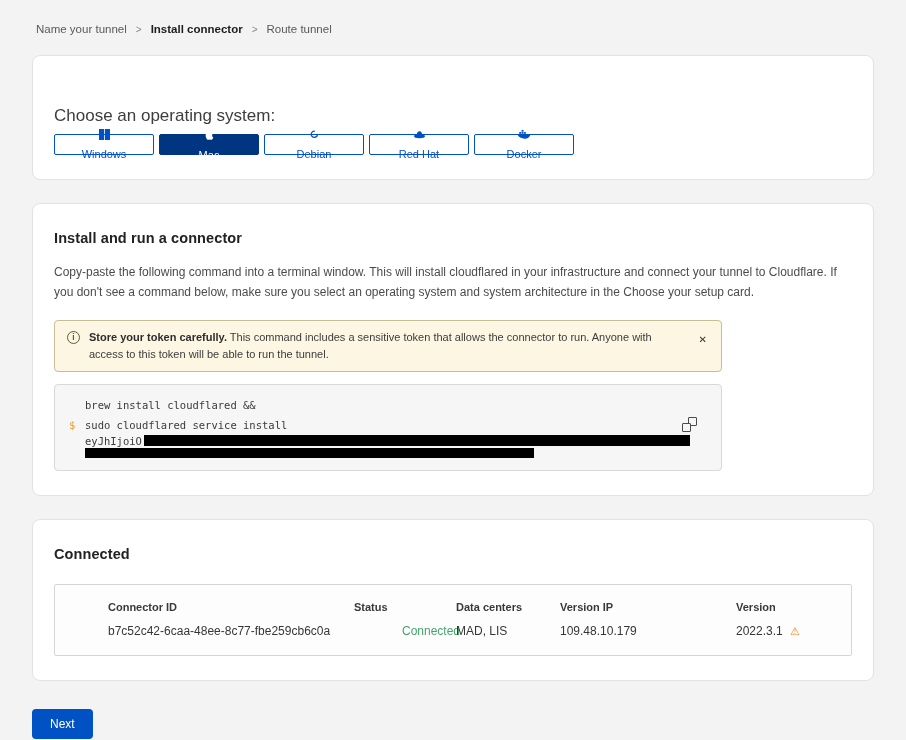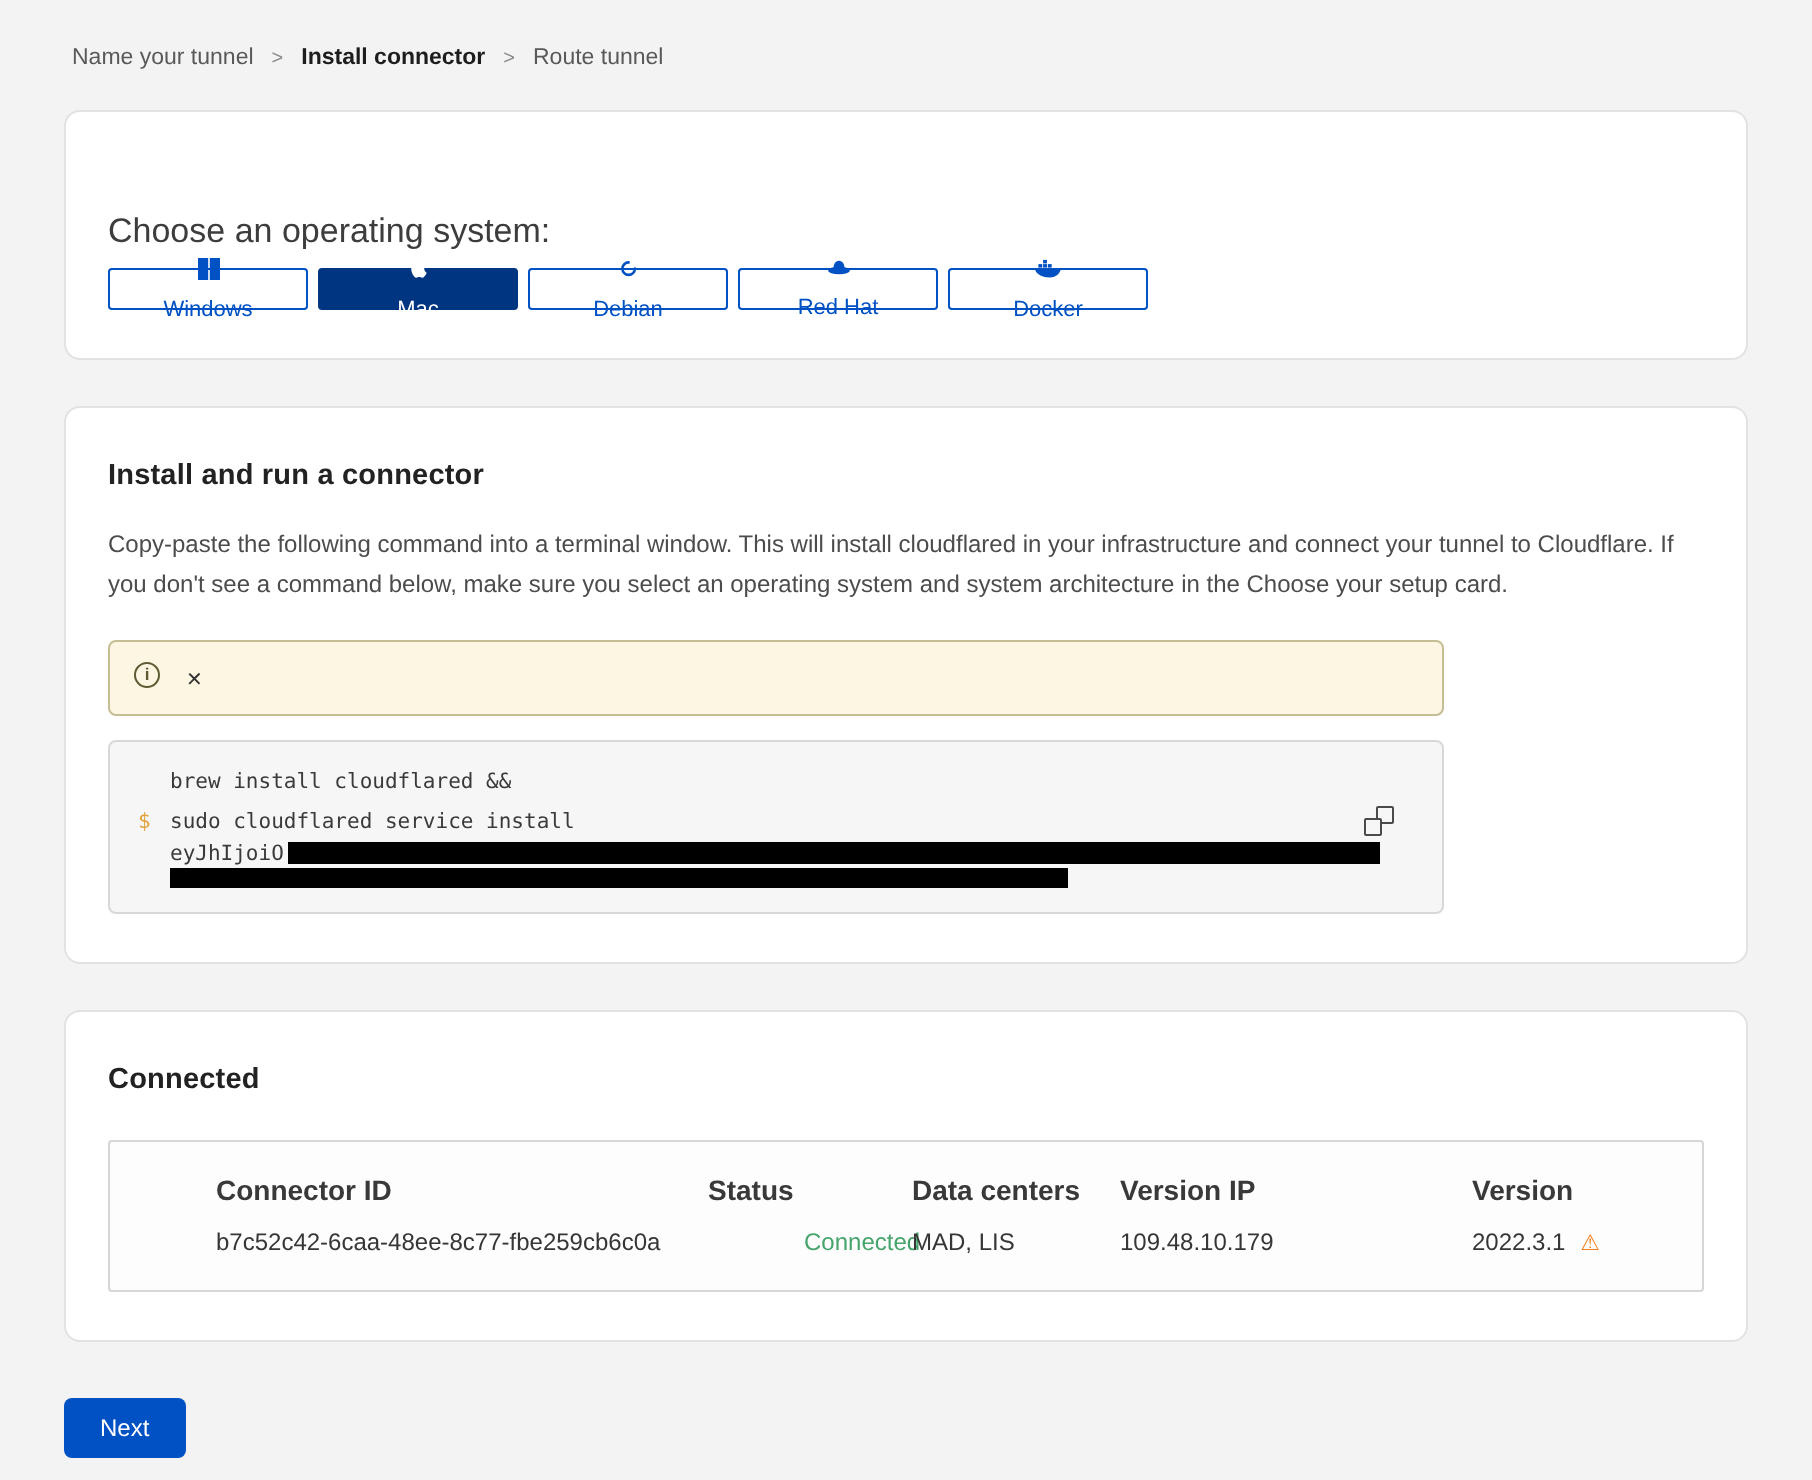--- a/index.html
+++ b/index.html
@@ -84,21 +84,21 @@
   .copy-btn .sq.front { bottom:0; left:0; }
 
   
   .conn-table {
     margin-top:22px;
     border:1px solid #d6d6d6; border-radius:2px;
     background:#fdfdfd;
     padding:16px 0 17px 0;
   }
   .trow { display:grid; grid-template-columns:246px 102px 104px 176px 1fr; padding-left:53px; }
-  .thead-row { font-size:14px; font-weight:bold; color:#393939; margin-bottom:11px; }
+  .thead-row { font-size:11px; font-weight:bold; color:#393939; margin-bottom:11px; }
   .tdata-row { font-size:12px; color:#363636; }
   .status-connected { color:#46a46c;margin-left:48px; }
   .warn-glyph { color:#f6821f; font-size:11px; margin-left:4px; }
 
   
   .next-btn {
     margin:5px 0 0 32px;
     background:#0051c3; color:#fff; border:none; border-radius:4px;
     font-size:12px; font-family:inherit; padding:8px 18px; cursor:pointer;
   }
@@ -179,20 +179,24 @@
   </div>
 </section>
 
 
 <section class="card">
   <h2 class="card-title">Install and run a connector</h2>
   <p class="install-desc">Copy-paste the following command into a terminal window. This will install cloudflared in your infrastructure and connect your tunnel to Cloudflare. If you don't see a command below, make sure you select an operating system and system architecture in the Choose your setup card.</p>
 
   <div class="warning-banner">
     <span class="info-icon">i</span>
+    <span class="warning-text">
+      <span class="warning-title">Store your token carefully.</span>
+      <span>This command includes a sensitive token that allows the connector to run. Anyone with access to this token will be able to run the tunnel.</span>
+    </span>
     <button class="warning-close">✕</button>
   </div>
 
   <div class="code-block">
     <div class="code-line">
       <span class="gutter"></span>
       <span>brew install cloudflared &amp;&amp;</span>
     </div>
     <div class="code-line">
       <span class="gutter">$</span>

